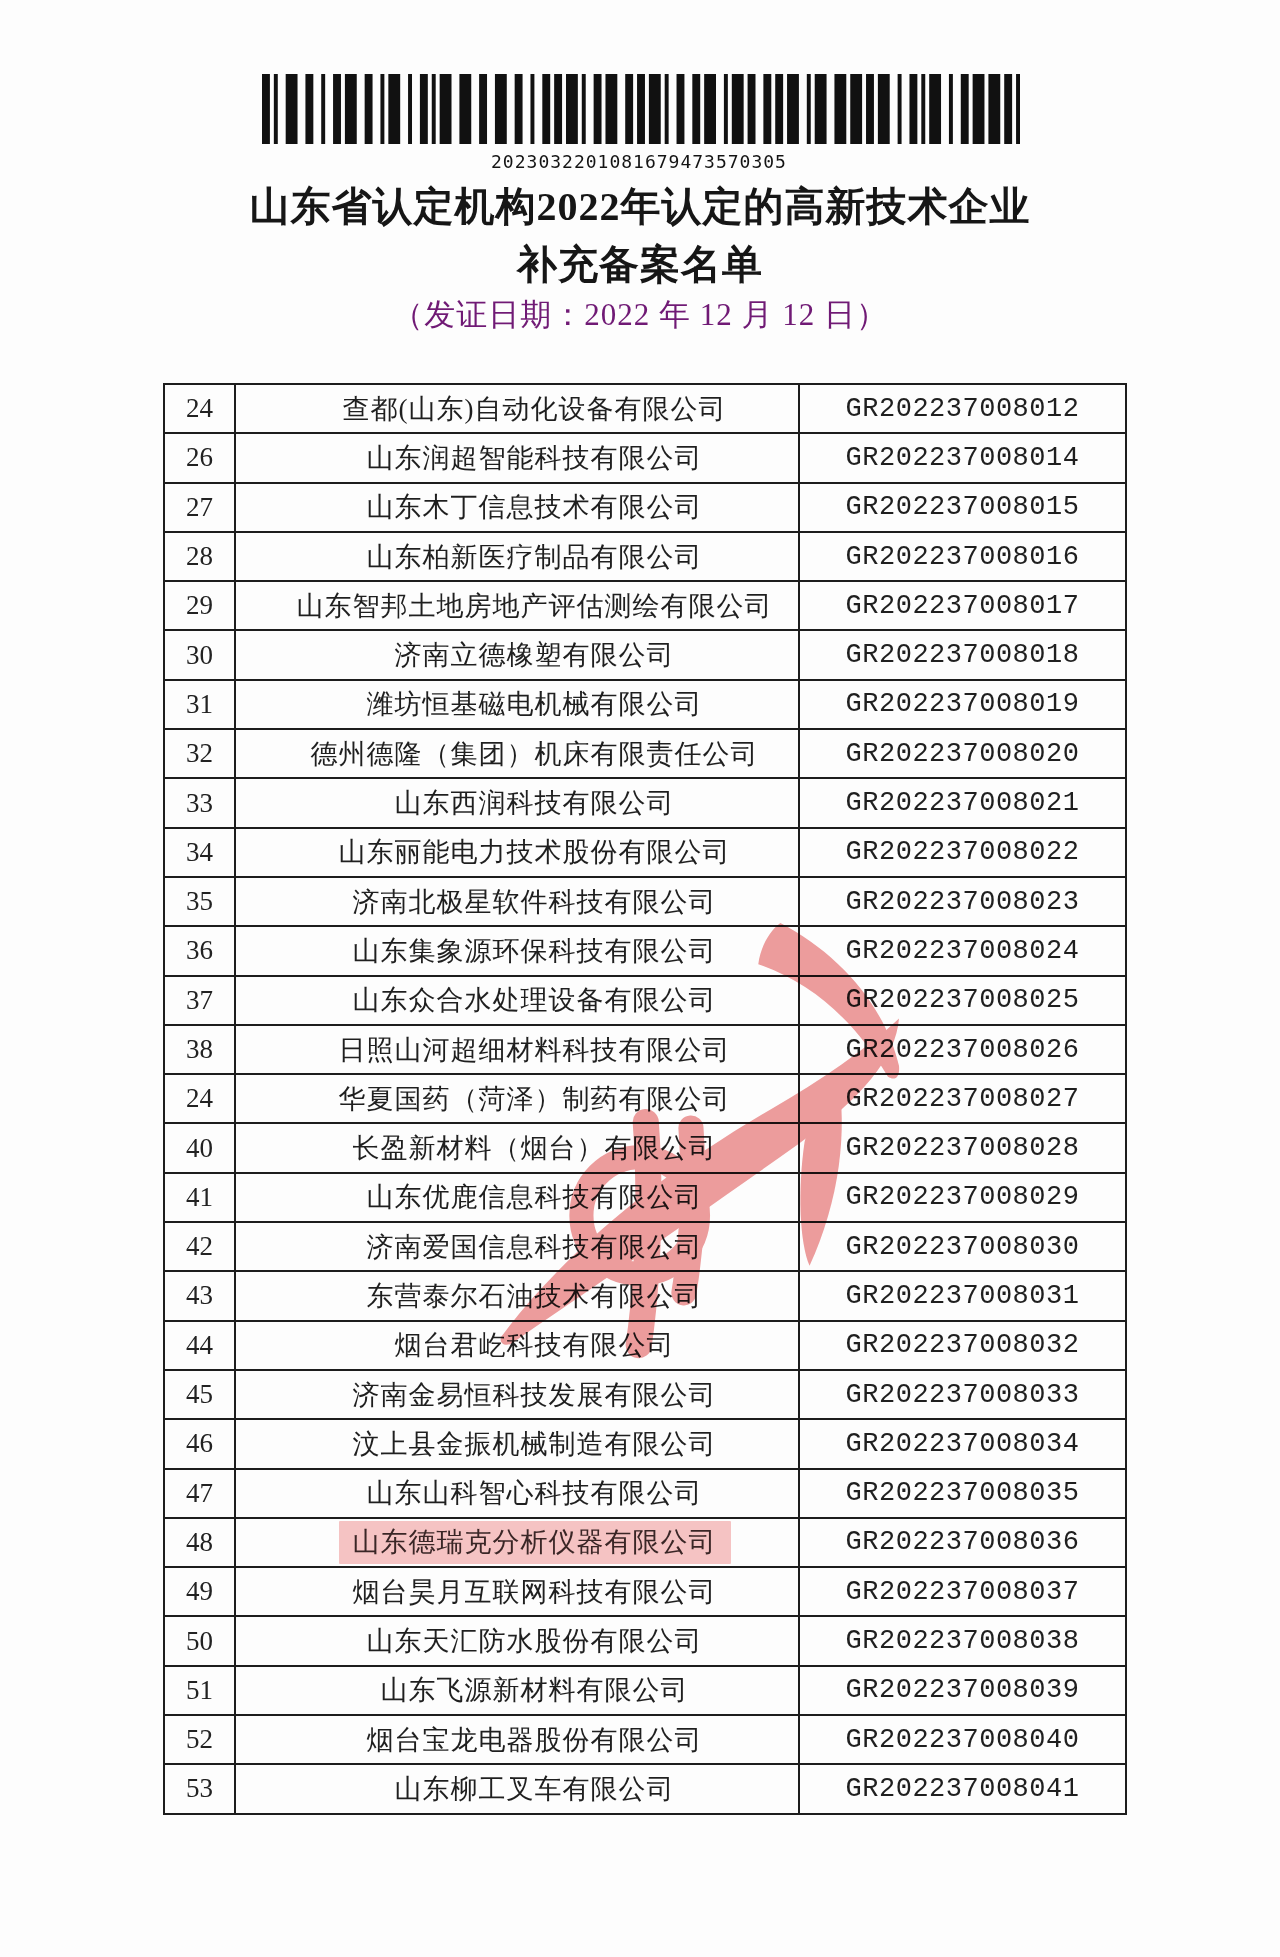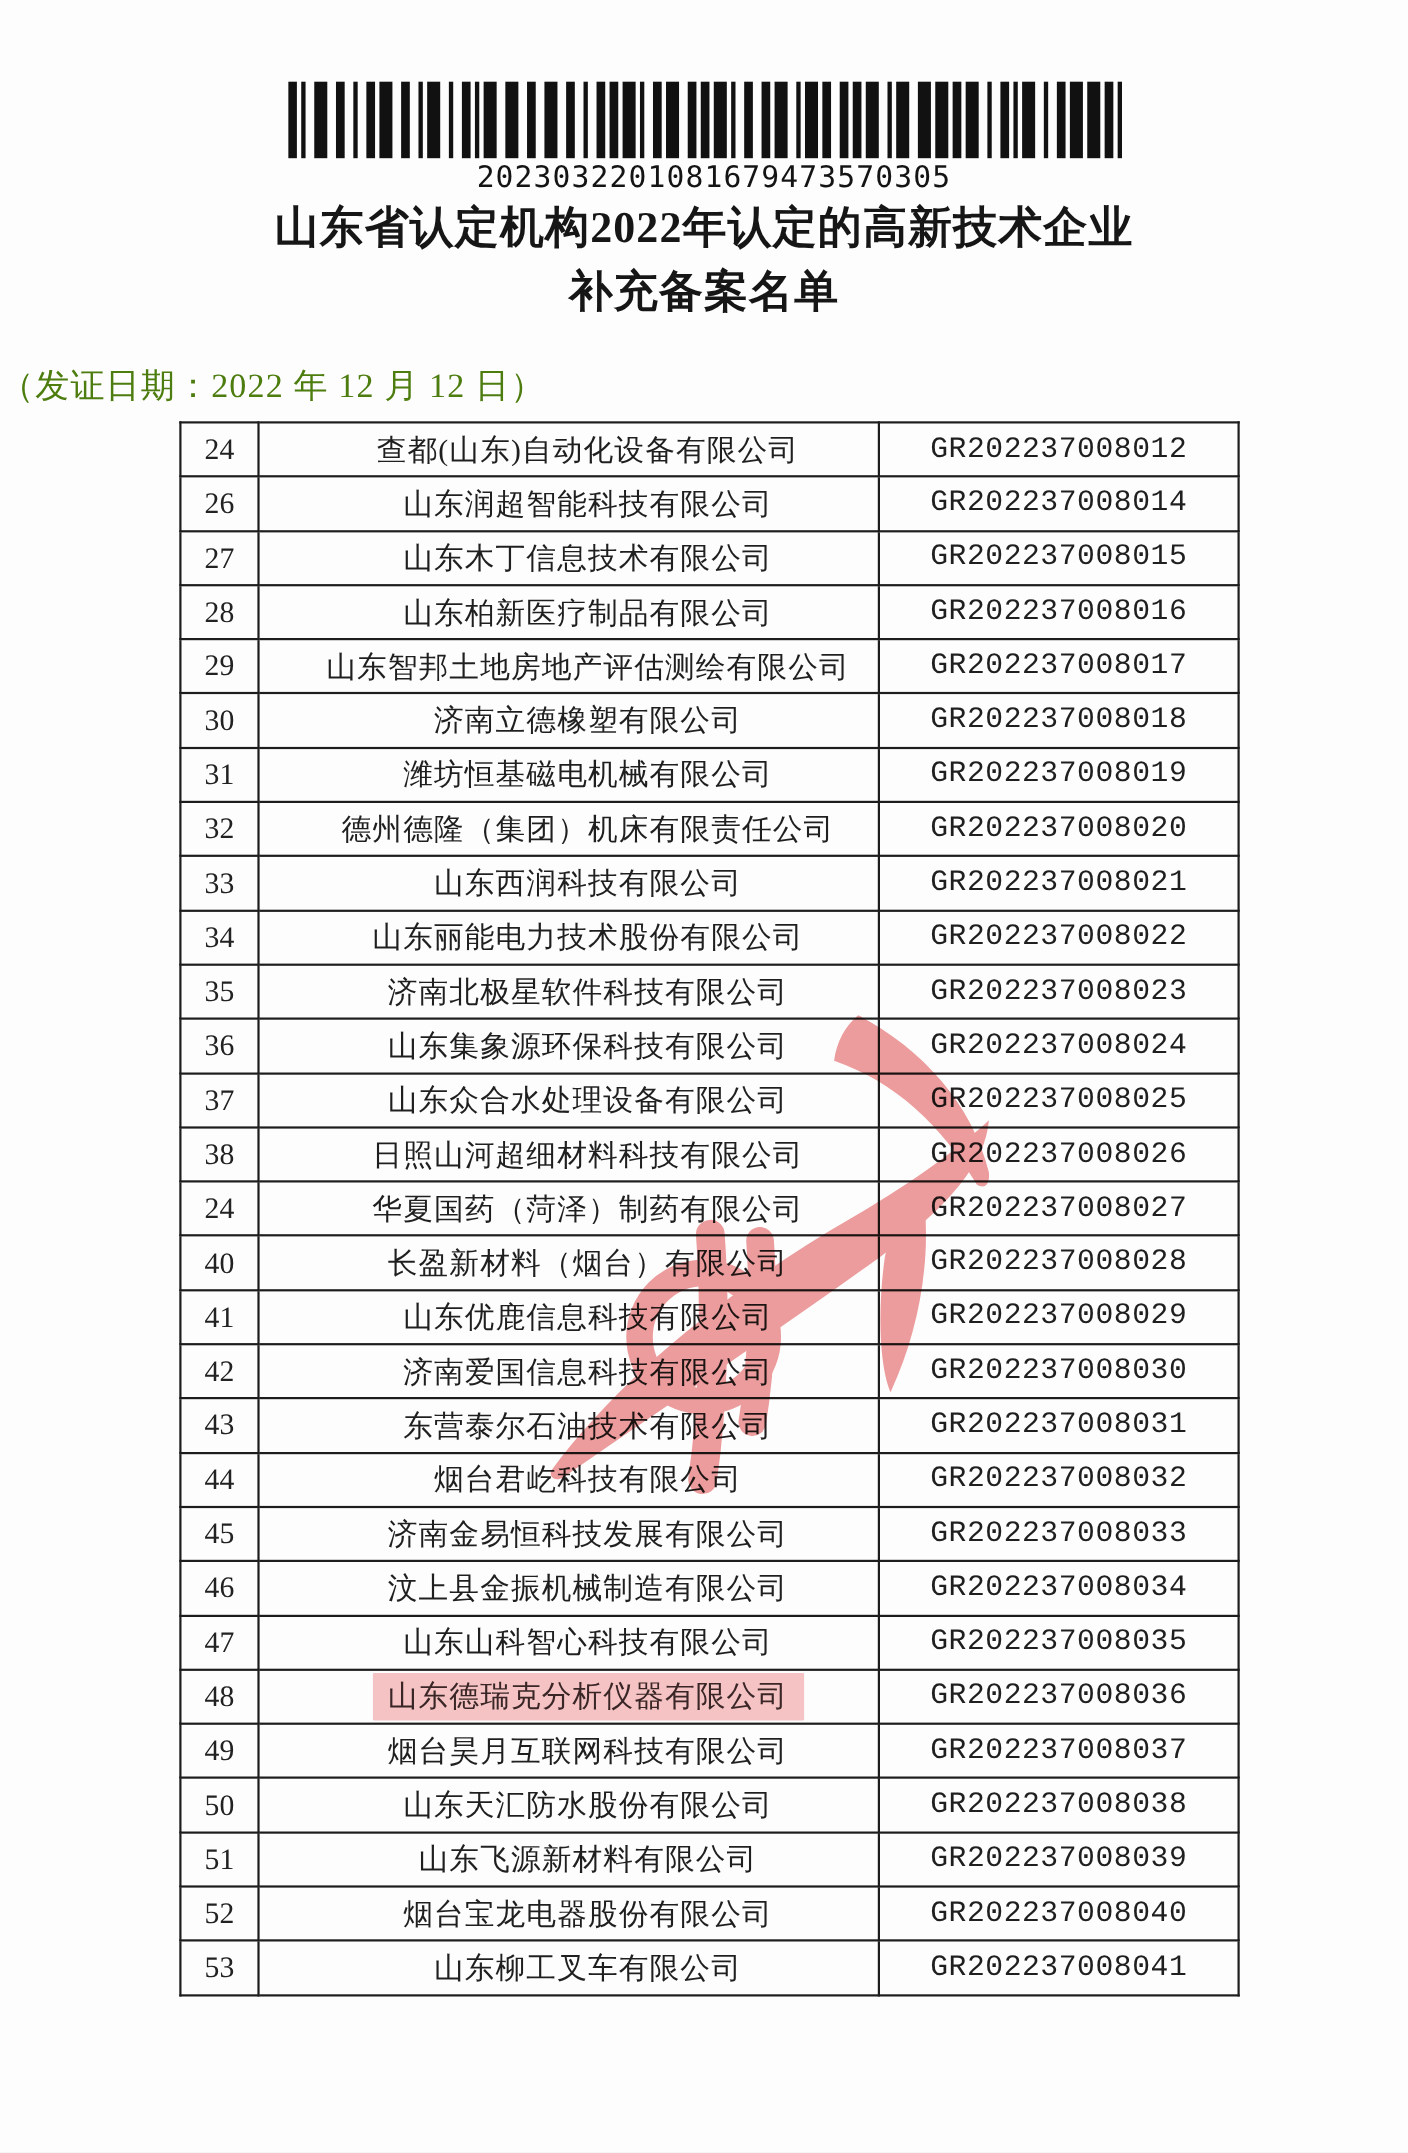--- a/index.html
+++ b/index.html
@@ -10,35 +10,35 @@
     background:#fdfdfd;
     overflow:hidden;
     font-family:"Liberation Serif","DejaVu Serif",serif;
     color:#1f1f1f;
   }
   .barcode{
     position:absolute;left:262px;top:74px;width:758px;height:70px;
   }
   .barcode svg{width:100%;height:100%;display:block;}
   .barcode-number{
-    position:absolute;left:270px;top:147px;width:758px;
+    position:absolute;left:260px;top:147px;width:758px;
     text-align:center;
     font-family:"DejaVu Sans Mono","Liberation Mono",monospace;
-    font-size:27px;line-height:30px;letter-spacing:1px;color:#141414;
+    font-size:18px;line-height:30px;letter-spacing:1px;color:#141414;
   }
   .title-line{
     position:absolute;left:0;width:100%;
     text-align:center;font-weight:bold;
     font-size:40px;line-height:50px;color:#161616;letter-spacing:1px;
   }
   .title-1{top:182px;}
   .title-2{top:240px;}
   .issue-date{
-    position:absolute;left:0;top:332px;width:100%;
-    font-size:31px;line-height:38px;color:#4d7c0f;letter-spacing:1px;
+    position:absolute;left:0;top:296px;width:100%;
+    text-align:center;font-size:31px;line-height:38px;color:#701a75;letter-spacing:1px;
   }
   .company-table{
     position:absolute;left:163px;top:383px;width:962px;
     border-collapse:collapse;table-layout:fixed;
   }
   .company-table td{
     border:2px solid #1d1d1d;
     vertical-align:middle;text-align:center;
     padding:0;overflow:hidden;white-space:nowrap;
   }

